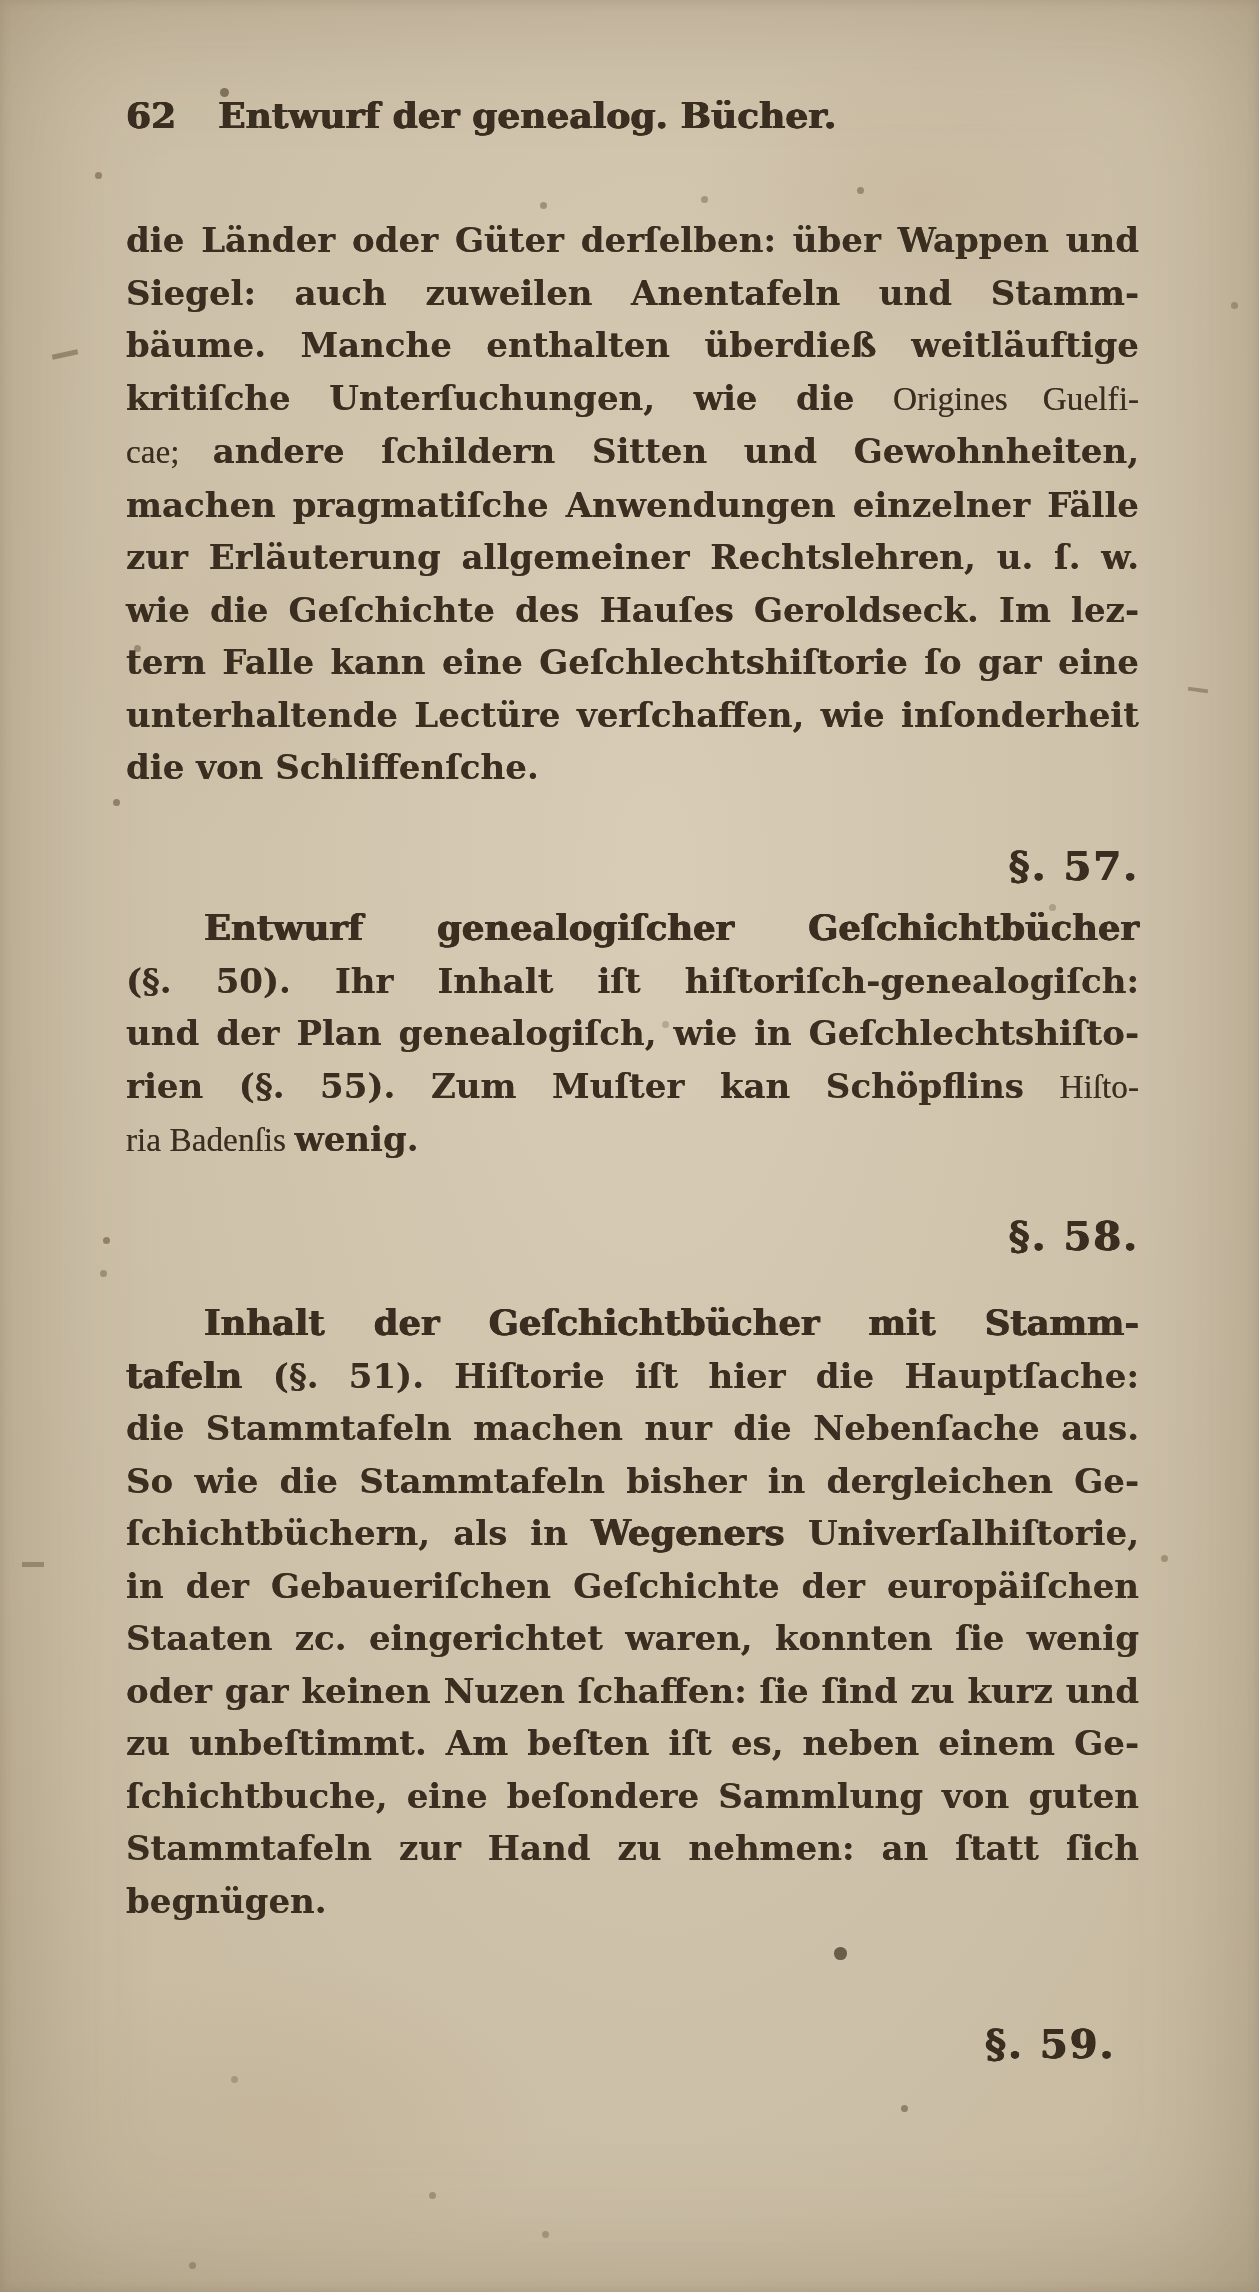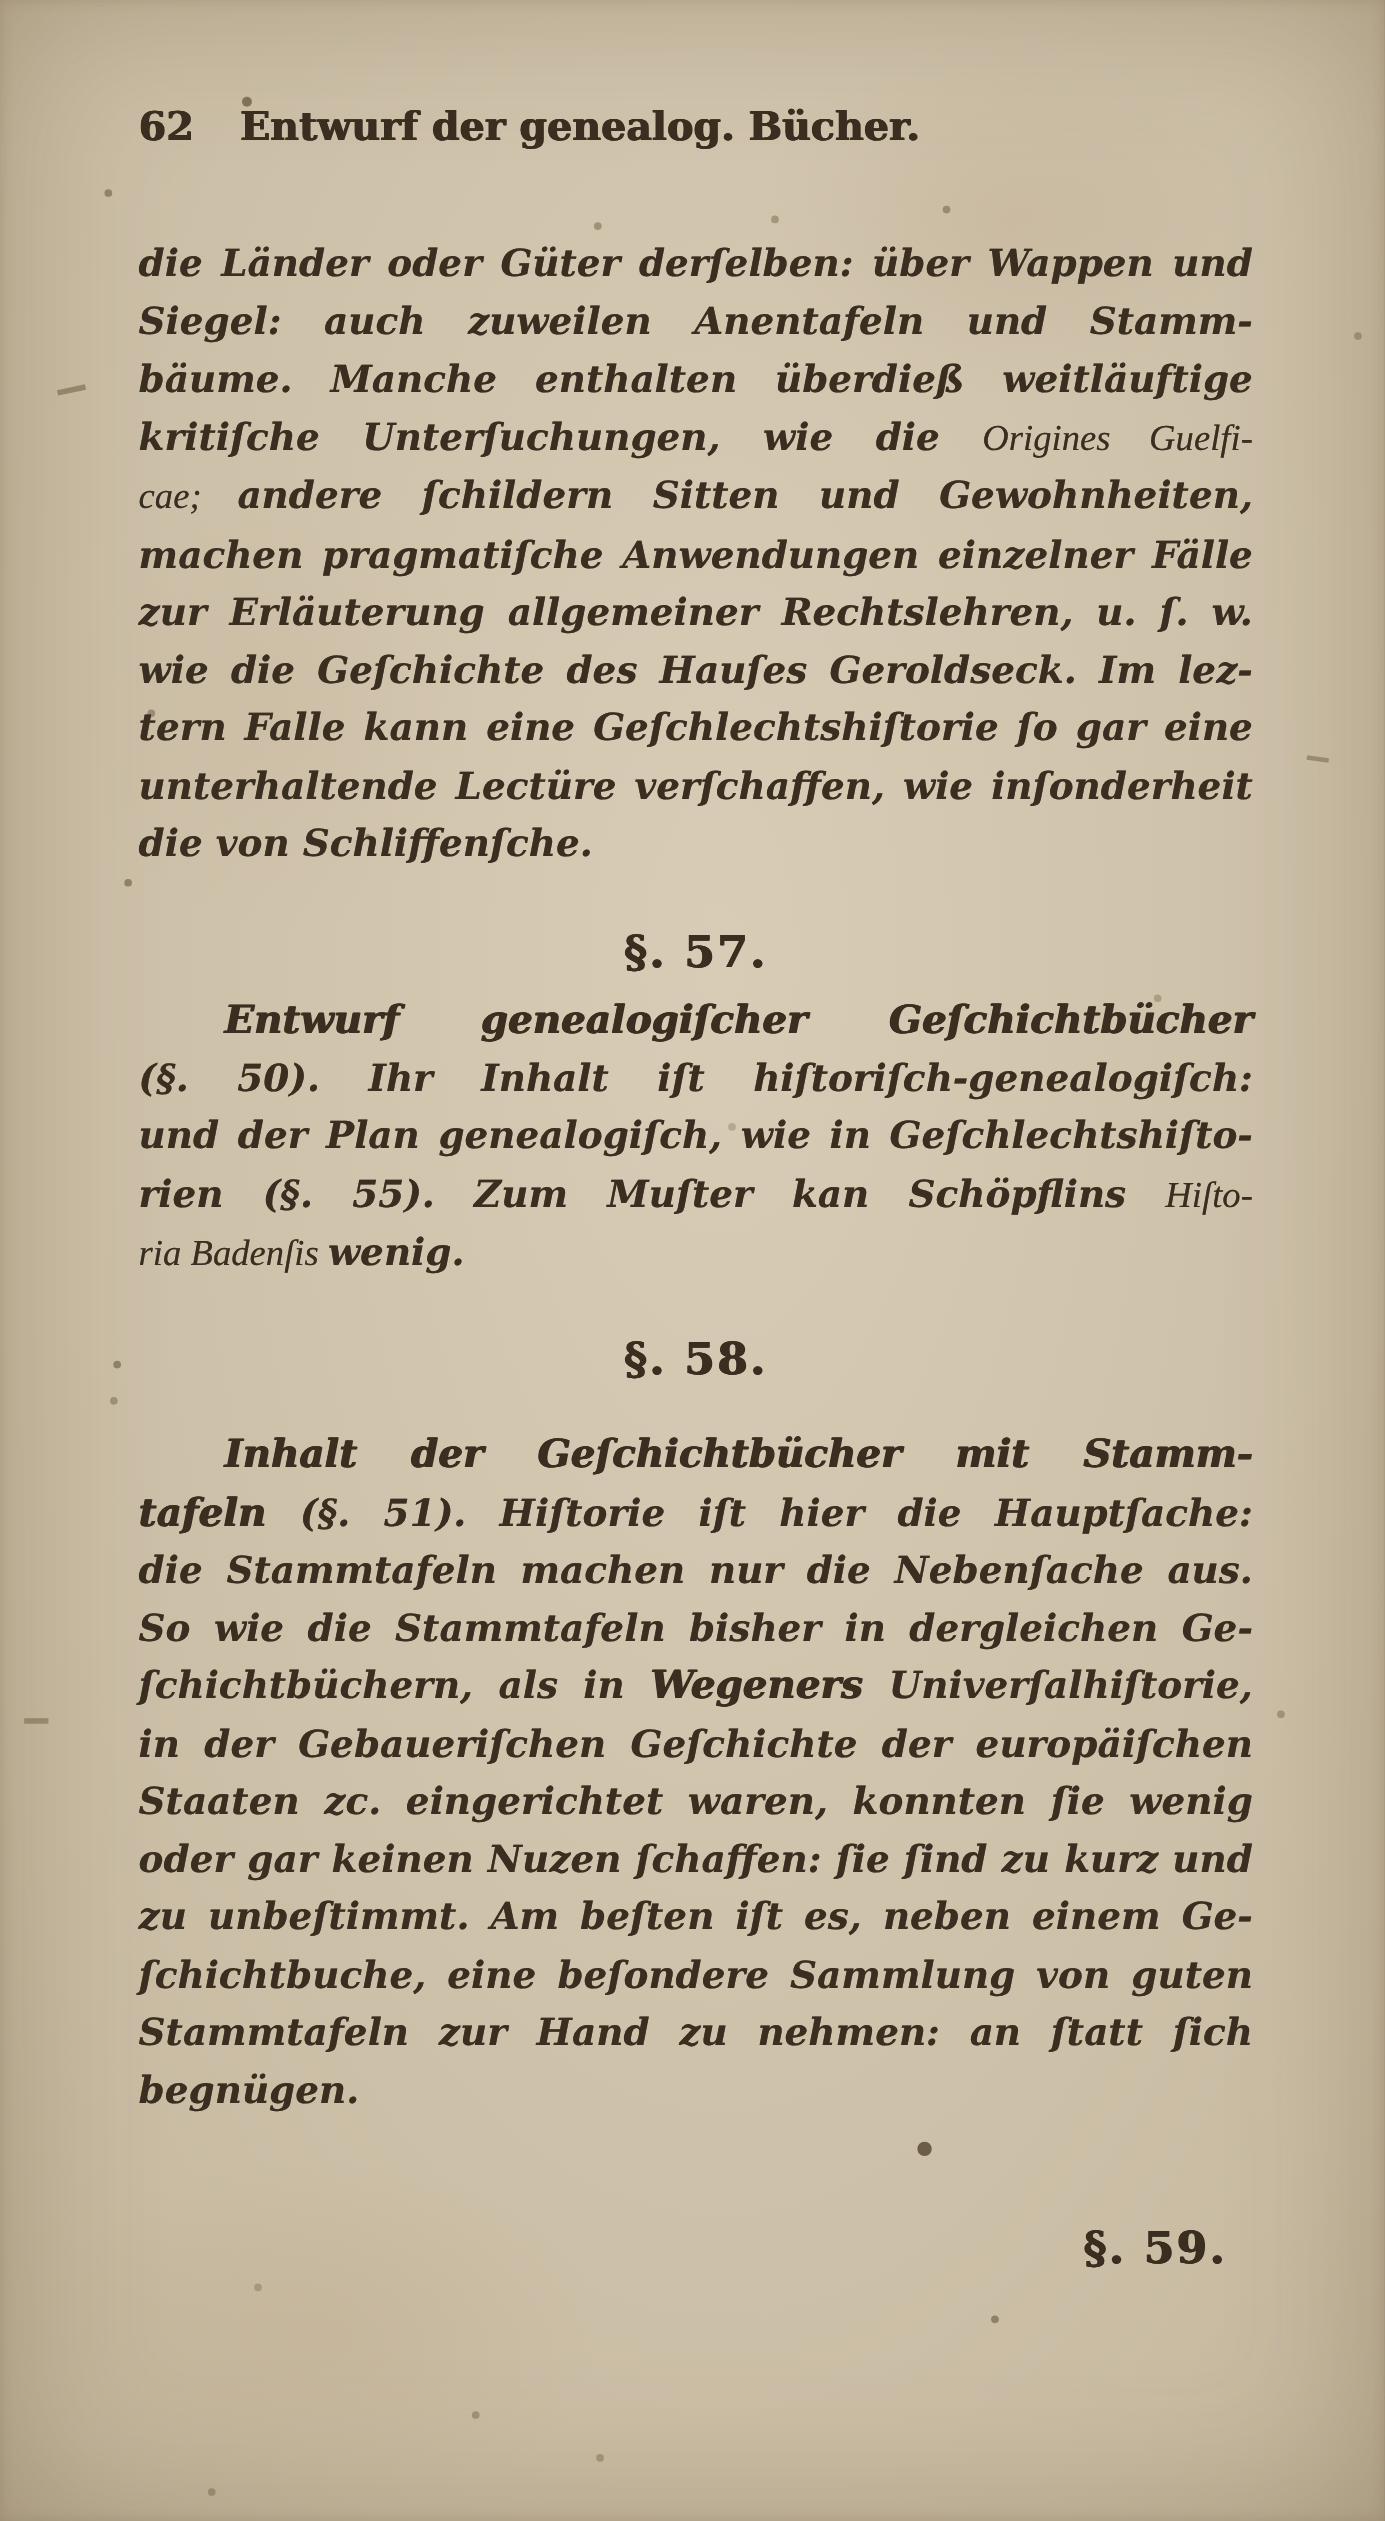--- a/index.html
+++ b/index.html
@@ -55,34 +55,34 @@
     position:absolute;top:94px;left:126px;width:1013px;
     font-size:36px;font-weight:700;white-space:nowrap;
   }
   .pagenum{margin-right:42px;}
 
   .para{
     position:absolute;left:126px;width:1013px;
     font-size:34px;font-weight:700;line-height:52.5px;
     text-align:justify;
   }
-  .para .line{text-align:justify;text-align-last:justify;font-style:italic;}
+  .para .line{text-align:justify;text-align-last:justify;}
   .para .line.no-fill{text-align-last:left;}
   .para .line.indent{padding-left:78px;}
   .seg-fr{}
   .seg-la{font-weight:400;font-family:"Liberation Serif", serif;font-size:.98em;}
   .seg-hd{font-weight:700;text-shadow:.7px 0 currentColor, -.4px 0 currentColor;font-size:1.04em;}
 
   .p1{top:214px;}
   .p2{top:902px;}
   .p3{top:1297px;}
 
   .sec-heading{
     position:absolute;left:126px;width:1013px;
-    font-size:40px;font-weight:700;text-align:center;letter-spacing:2px;
+    font-size:40px;font-weight:700;text-align:right;letter-spacing:2px;
   }
   .h57{top:842px;}
   .h58{top:1212px;}
   .h59{top:2020px;left:985px;width:auto;text-align:right;}
 </style>
 </head>
 <body>
 
 <div class="page">
 

